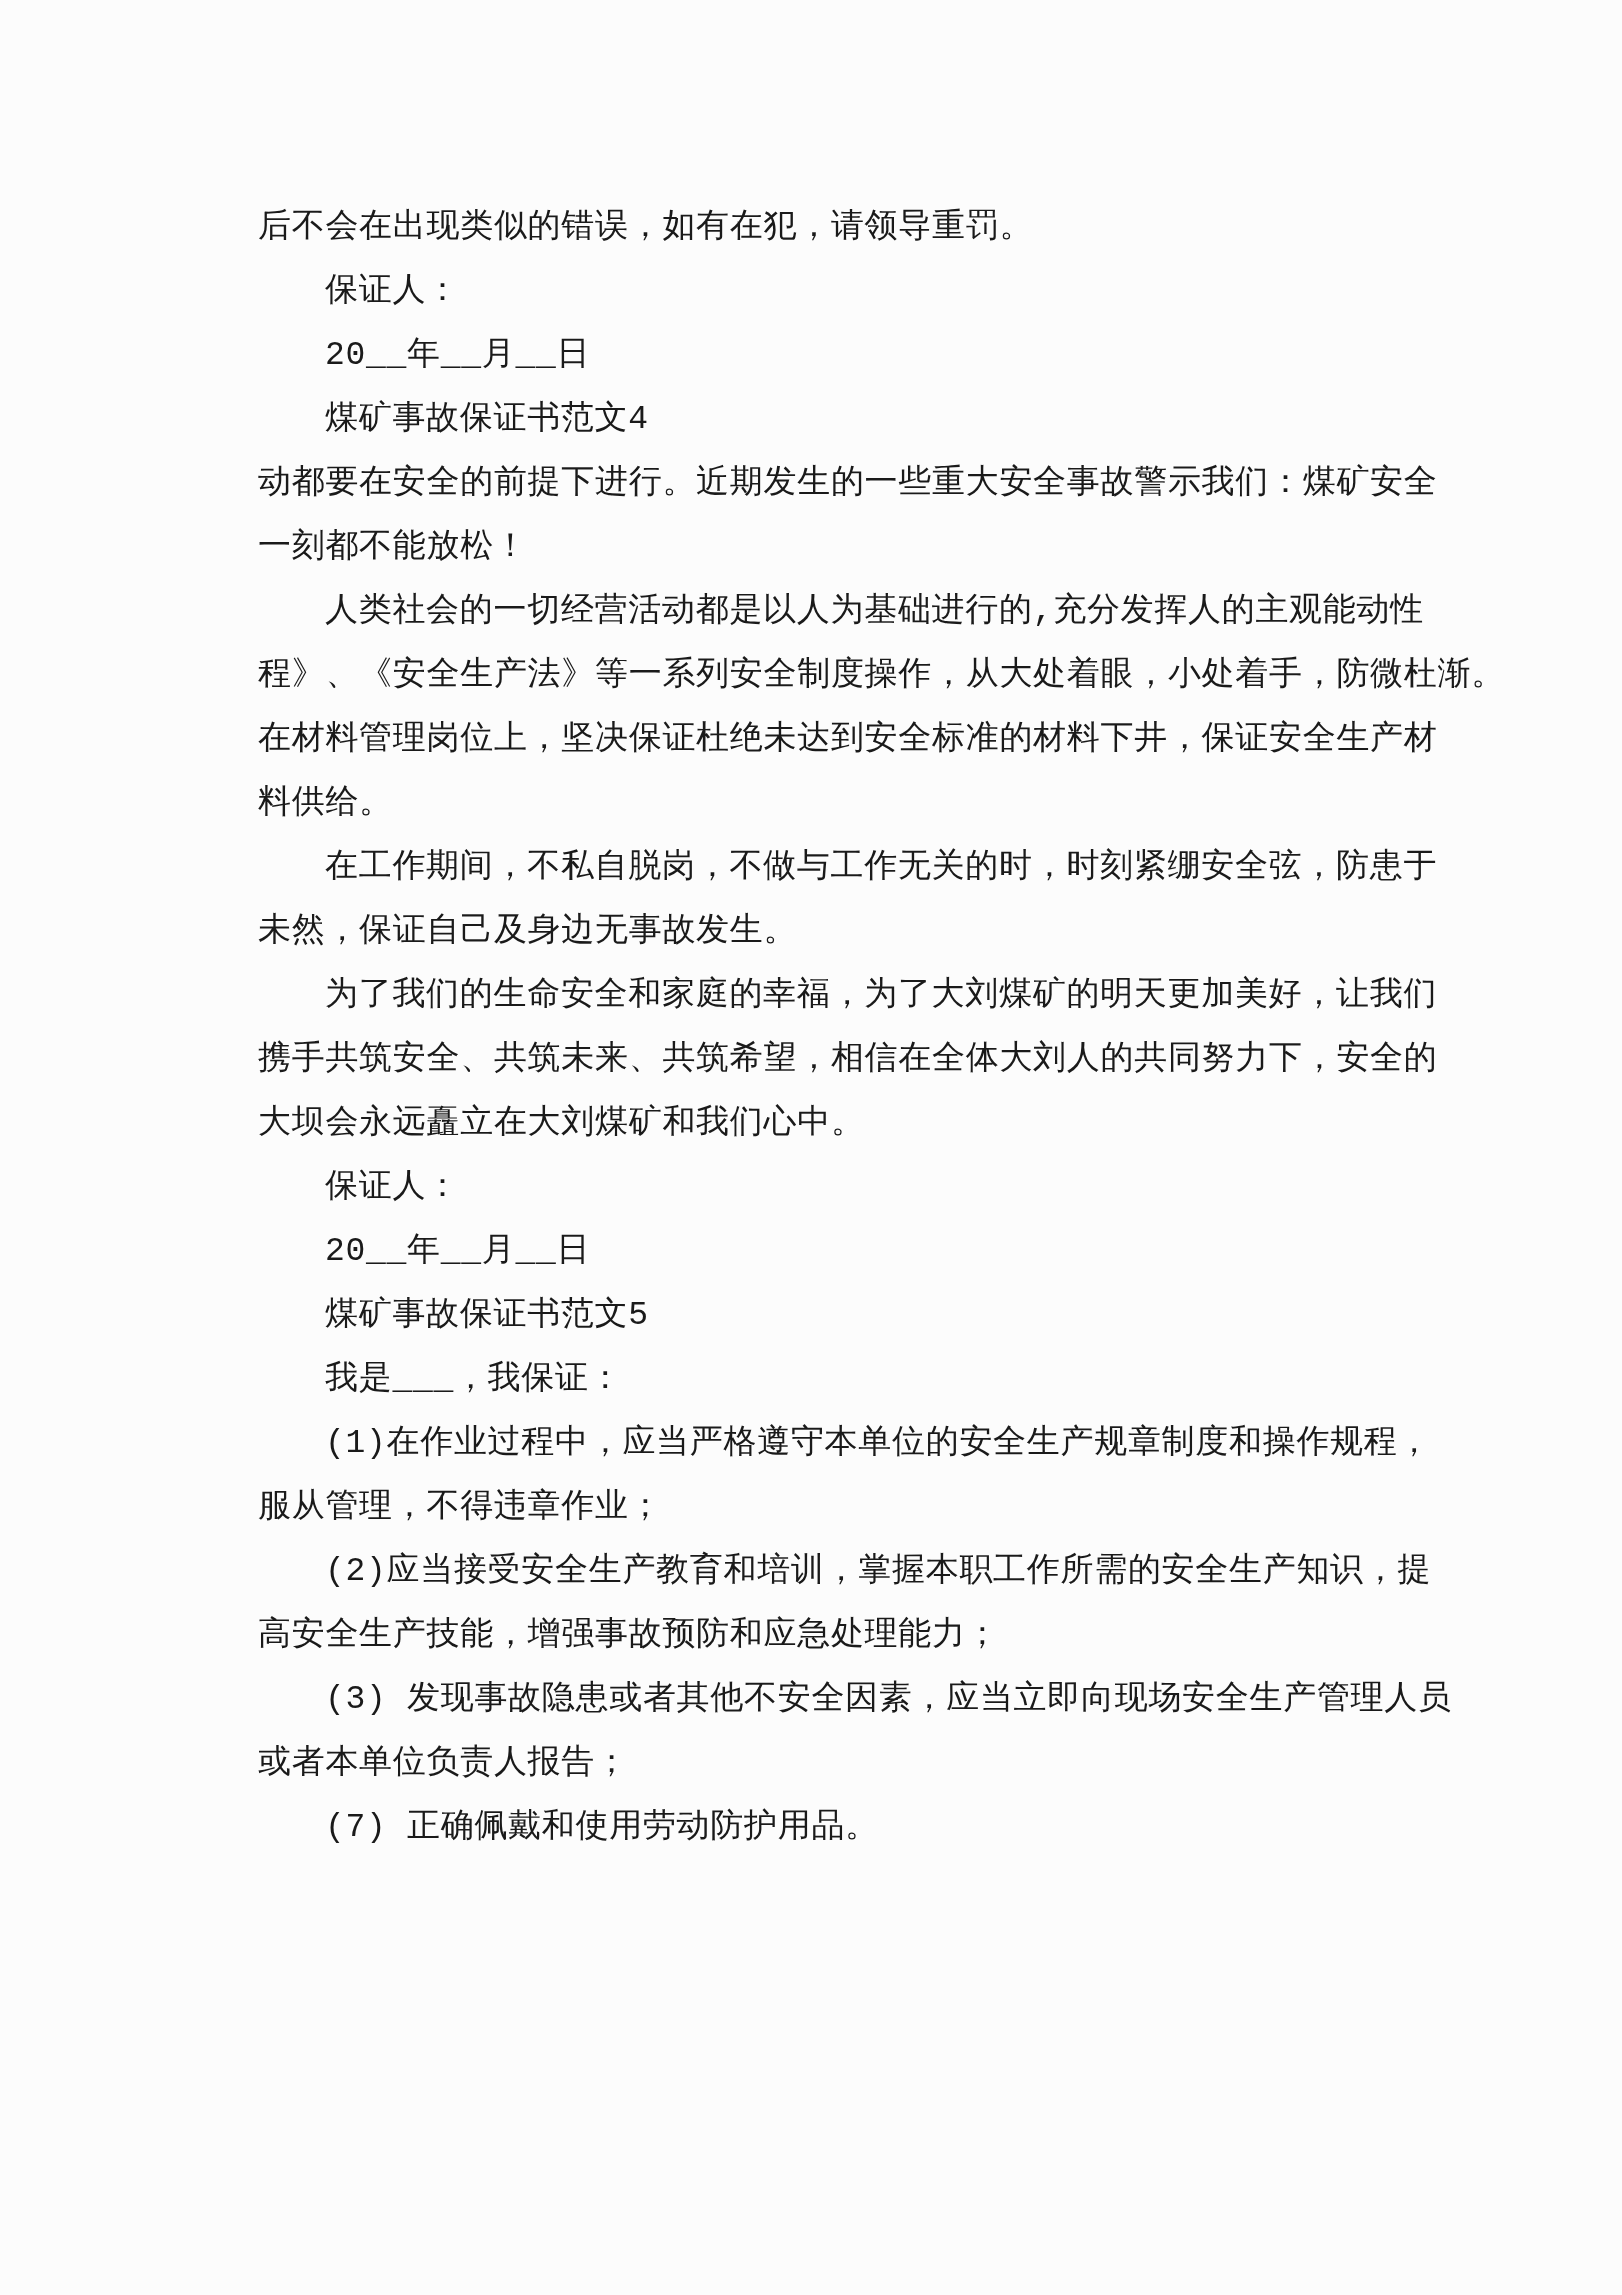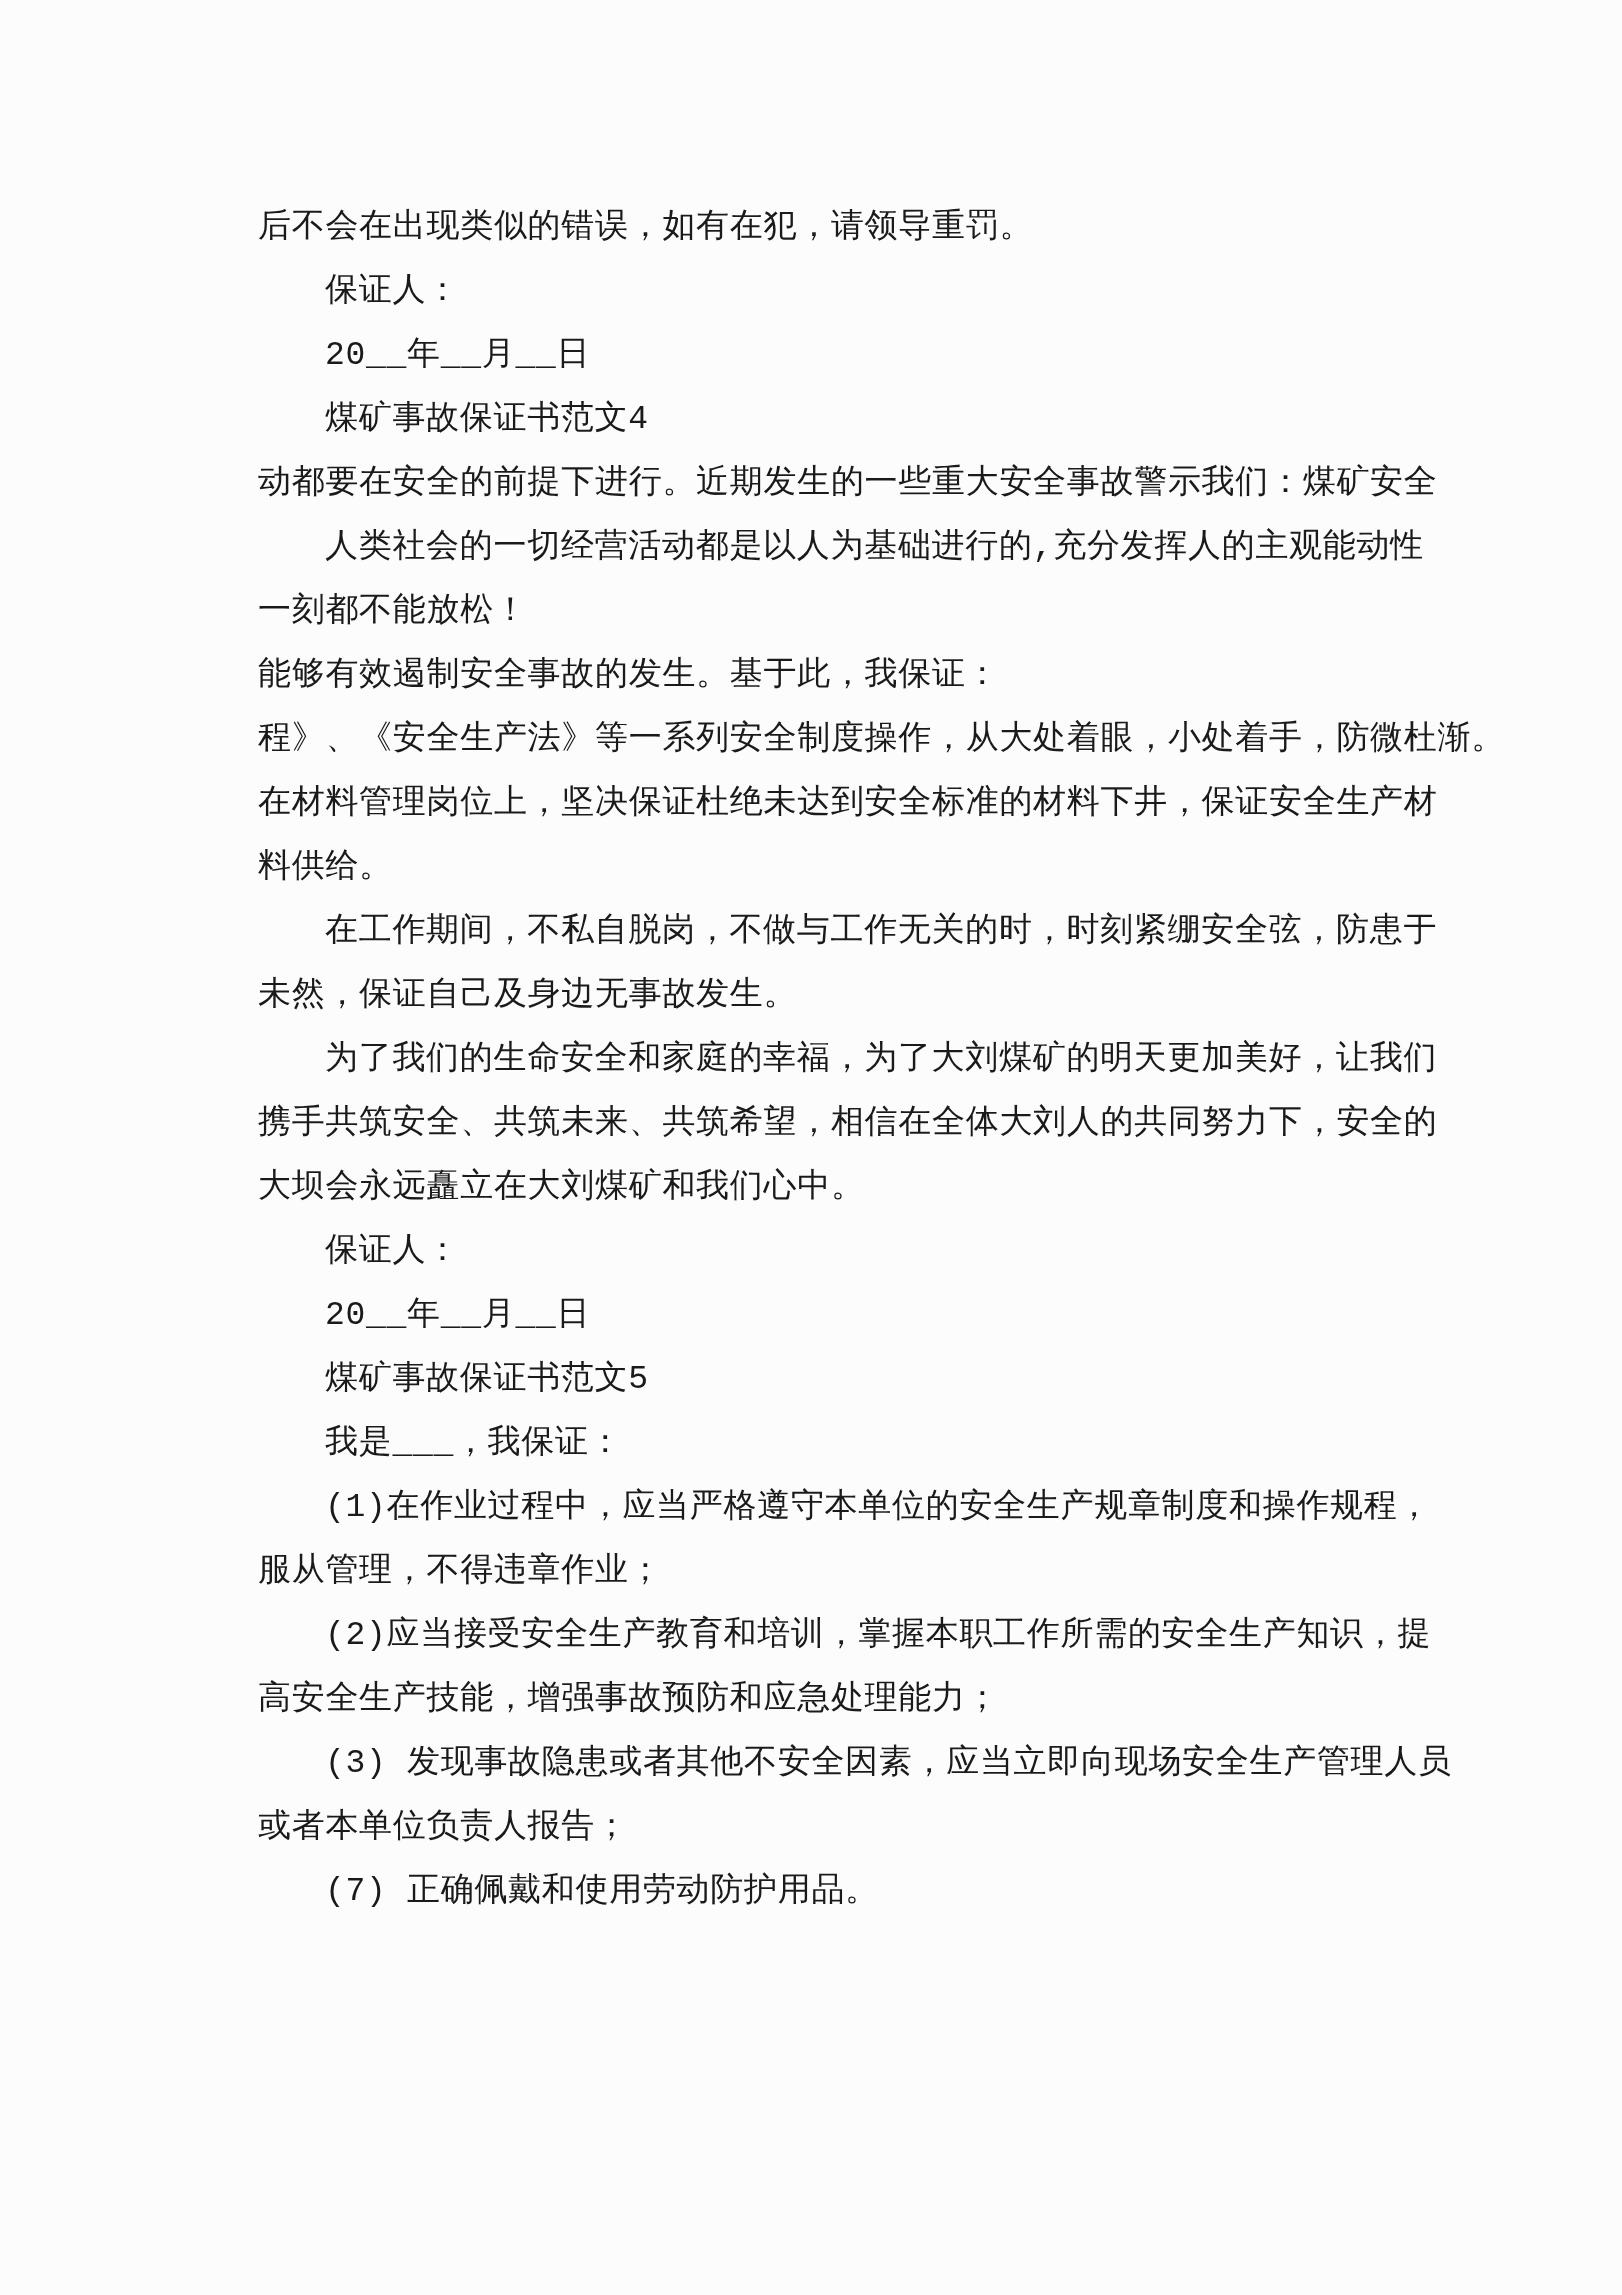--- a/index.html
+++ b/index.html
@@ -37,23 +37,22 @@
 </head>
 <body>
 
 <div class="page">
   <div class="doc-body">
       <div class="line">后不会在出现类似的错误，如有在犯，请领导重罚。</div>
       <div class="line indent">保证人：</div>
       <div class="line indent">20__年__月__日</div>
       <div class="line indent">煤矿事故保证书范文4</div>
       <div class="line">动都要在安全的前提下进行。近期发生的一些重大安全事故警示我们：煤矿安全</div>
+      <div class="line">一刻都不能放松！</div>
       <div class="line indent">人类社会的一切经营活动都是以人为基础进行的,充分发挥人的主观能动性</div>
-      <div class="line">一刻都不能放松！</div>
-      <div class="line">能够有效遏制安全事故的发生。基于此，我保证：</div>
       <div class="line">程》、《安全生产法》等一系列安全制度操作，从大处着眼，小处着手，防微杜渐。</div>
       <div class="line">在材料管理岗位上，坚决保证杜绝未达到安全标准的材料下井，保证安全生产材</div>
       <div class="line">料供给。</div>
       <div class="line indent">在工作期间，不私自脱岗，不做与工作无关的时，时刻紧绷安全弦，防患于</div>
       <div class="line">未然，保证自己及身边无事故发生。</div>
       <div class="line indent">为了我们的生命安全和家庭的幸福，为了大刘煤矿的明天更加美好，让我们</div>
       <div class="line">携手共筑安全、共筑未来、共筑希望，相信在全体大刘人的共同努力下，安全的</div>
       <div class="line">大坝会永远矗立在大刘煤矿和我们心中。</div>
       <div class="line indent">保证人：</div>
       <div class="line indent">20__年__月__日</div>

